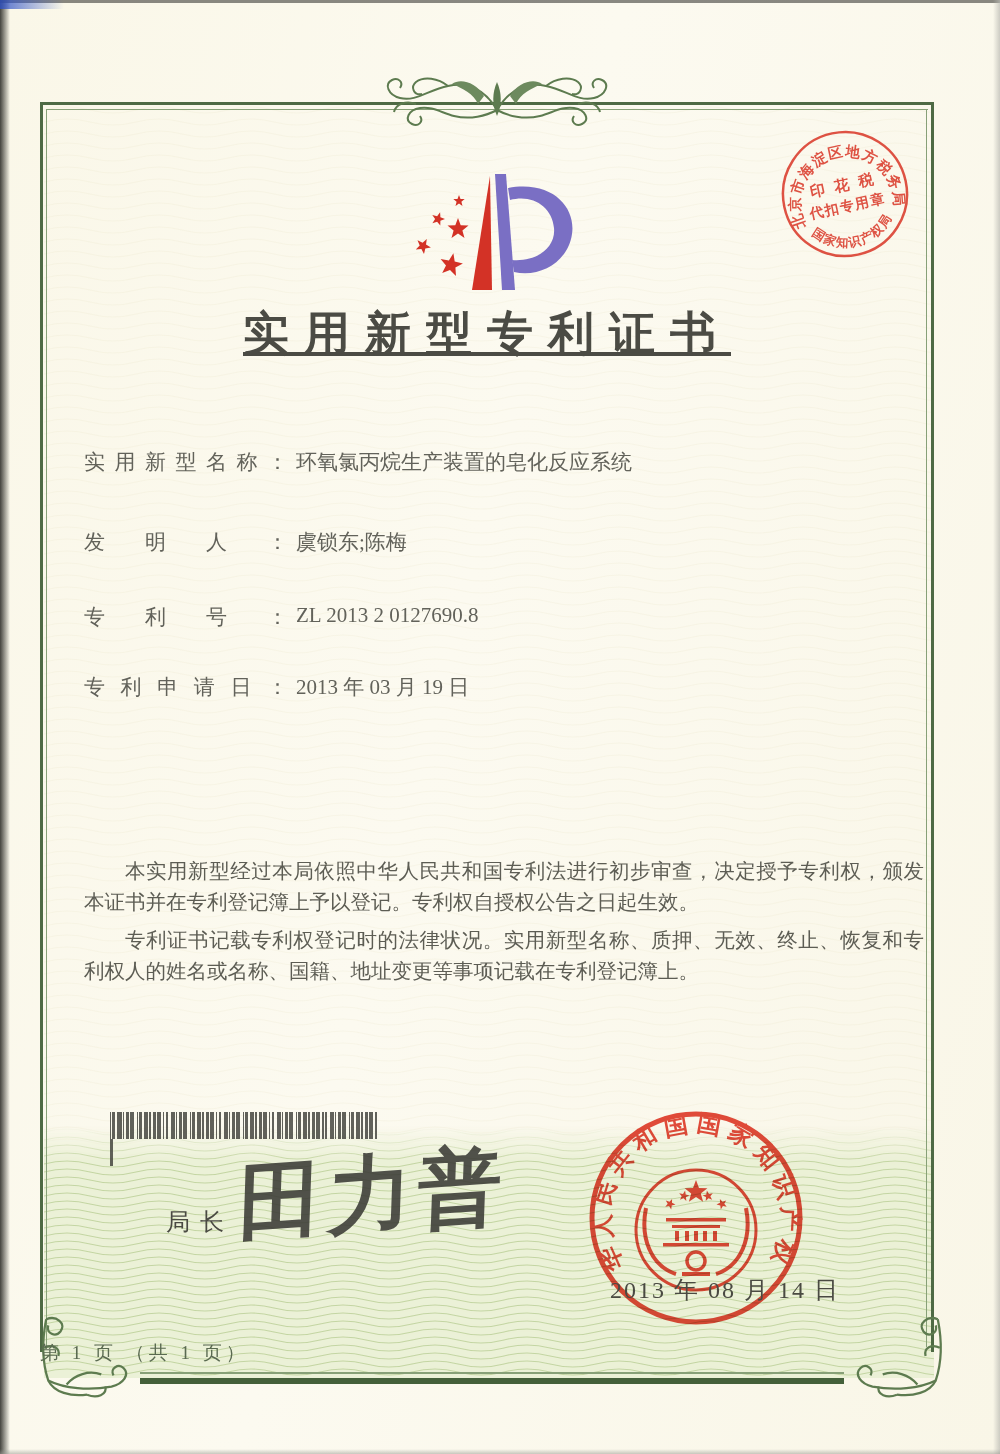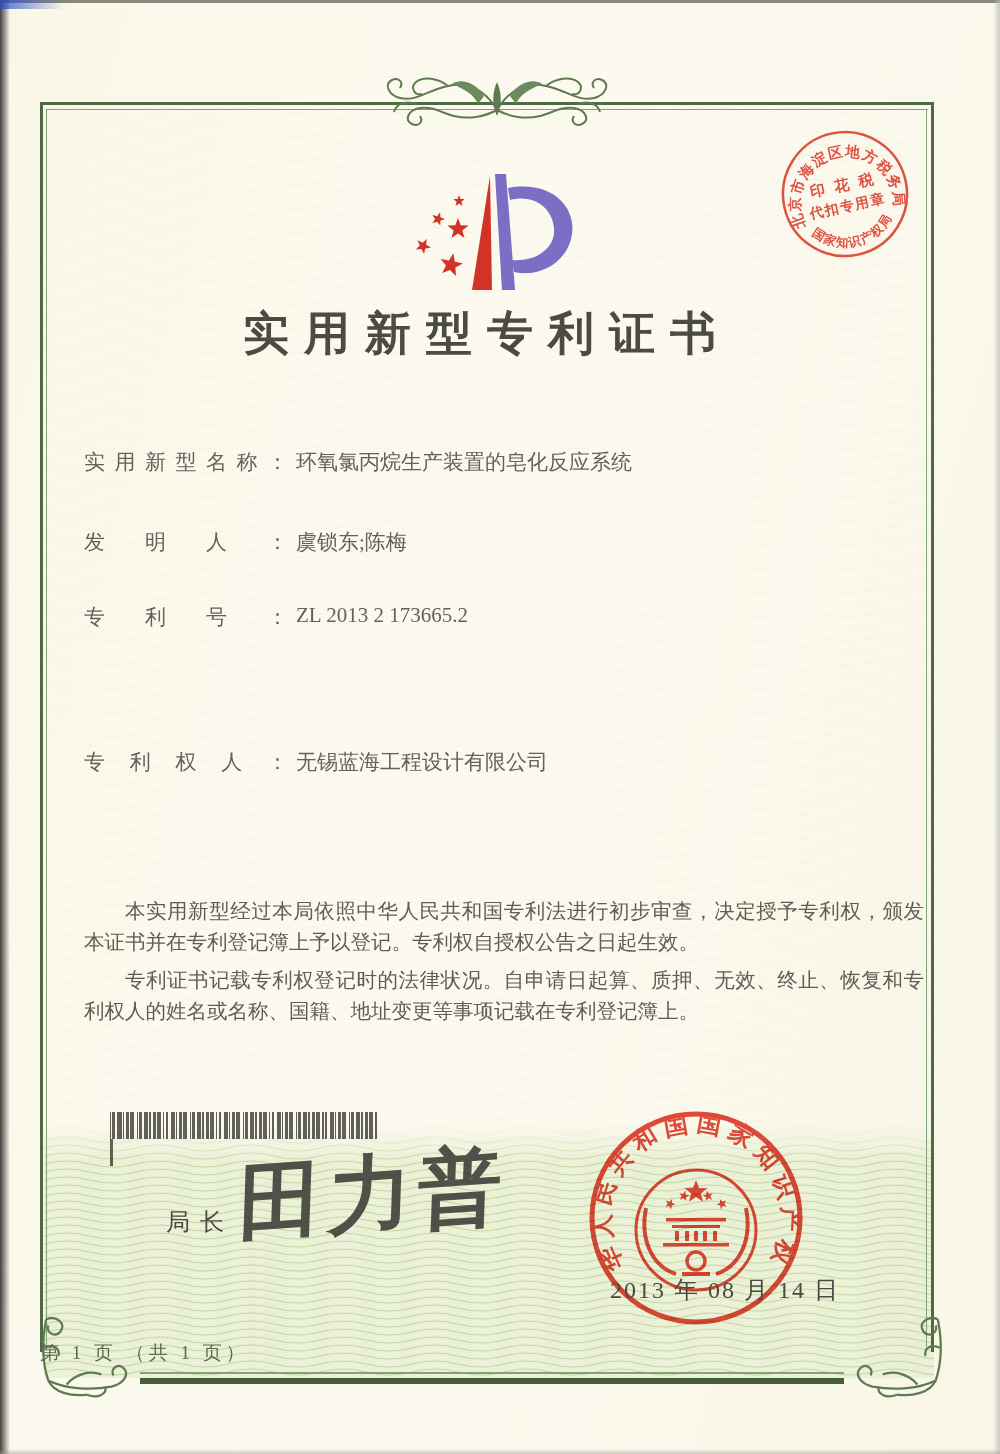--- a/index.html
+++ b/index.html
@@ -20,26 +20,26 @@
   .b-bottom-thick{position:absolute;left:140px;top:1378px;width:704px;height:6px;background:#44603a;}
   .b-bottom-thin{position:absolute;left:140px;top:1372px;width:704px;height:1.5px;background:#87a077;}
   
   .guilloche-wrap{position:absolute;left:44px;top:1126px;width:890px;height:252px;
     -webkit-mask-image:linear-gradient(to bottom,transparent,#000 14%);
     mask-image:linear-gradient(to bottom,transparent,#000 14%);}
   .paper-waves-wrap{position:absolute;left:44px;top:104px;width:890px;height:1270px;opacity:.5;}
   
   .cert-no{position:absolute;left:84px;top:155px;font-size:21px;letter-spacing:4px;color:#5f5f57;}
   .doc-title{position:absolute;left:40px;top:303px;width:894px;text-align:center;
-    font-size:46px;font-weight:bold;letter-spacing:15px;color:#4b4b44;}
+    font-size:46px;font-weight:bold;letter-spacing:15px;color:#4b4b44;text-decoration:underline;}
   .field-row{position:absolute;left:84px;width:840px;font-size:21px;color:#62625a;}
   .field-label{display:inline-block;width:204px;text-align:justify;text-align-last:justify;vertical-align:top;}
   .field-value{margin-left:8px;}
   .paras{position:absolute;left:84px;top:856px;width:840px;font-size:20.5px;line-height:31px;
-    color:#5d5d54;text-align:justify;margin-top:40px;}
+    color:#5d5d54;text-align:justify;}
   .paras p{margin:0 0 7px 0;text-indent:2em;}
   .barcode{position:absolute;left:110px;top:1112px;width:270px;height:27px;font-size:0;opacity:.82;}
   .barcode i{display:inline-block;height:100%;background:#40403a;}
   .director-label{position:absolute;left:166px;top:1206px;font-size:24px;letter-spacing:10px;color:#4a4a43;}
   .signature{position:absolute;left:238px;top:1138px;font-size:84px;font-weight:bold;color:#3b3b36;
     transform:rotate(-4deg) skewX(-6deg);opacity:.88;letter-spacing:6px;}
   .issue-date{position:absolute;left:610px;top:1274px;font-size:24px;letter-spacing:2px;color:#4a4a42;z-index:8;}
   .page-footer{position:absolute;left:40px;top:1340px;width:894px;text-align:left;
     font-size:19px;letter-spacing:4px;color:#5a6a51;}
   
@@ -288,29 +288,29 @@
 
   <div class="doc-title">实用新型专利证书</div>
 
   <div class="field-row" style="top:448px;">
     <span class="field-label">实用新型名称：</span><span class="field-value">环氧氯丙烷生产装置的皂化反应系统</span>
   </div>
   <div class="field-row" style="top:528px;">
     <span class="field-label">发明人：</span><span class="field-value">虞锁东;陈梅</span>
   </div>
   <div class="field-row" style="top:603px;">
-    <span class="field-label">专利号：</span><span class="field-value">ZL 2013 2 173665.2</span>
-  </div>
-  <div class="field-row" style="top:748px;">
-    <span class="field-label">专利权人：</span><span class="field-value">无锡蓝海工程设计有限公司</span>
+    <span class="field-label">专利号：</span><span class="field-value">ZL 2013 2 0127690.8</span>
+  </div>
+  <div class="field-row" style="top:673px;">
+    <span class="field-label">专利申请日：</span><span class="field-value">2013 年 03 月 19 日</span>
   </div>
 
   <div class="paras">
     <p>本实用新型经过本局依照中华人民共和国专利法进行初步审查，决定授予专利权，颁发本证书并在专利登记簿上予以登记。专利权自授权公告之日起生效。</p>
-    <p>专利证书记载专利权登记时的法律状况。自申请日起算、质押、无效、终止、恢复和专利权人的姓名或名称、国籍、地址变更等事项记载在专利登记簿上。</p>
+    <p>专利证书记载专利权登记时的法律状况。实用新型名称、质押、无效、终止、恢复和专利权人的姓名或名称、国籍、地址变更等事项记载在专利登记簿上。</p>
   </div>
 
   <div class="barcode" id="barcode"><i style="width:1.4px;margin-right:1.1px"></i><i style="width:2.7px;margin-right:2.3px"></i><i style="width:4.1px;margin-right:1.1px"></i><i style="width:1.4px;margin-right:2.3px"></i><i style="width:2.7px;margin-right:1.1px"></i><i style="width:4.1px;margin-right:2.3px"></i><i style="width:1.4px;margin-right:1.1px"></i><i style="width:2.7px;margin-right:2.3px"></i><i style="width:4.1px;margin-right:1.1px"></i><i style="width:1.4px;margin-right:2.3px"></i><i style="width:2.7px;margin-right:1.1px"></i><i style="width:4.1px;margin-right:2.3px"></i><i style="width:1.4px;margin-right:1.1px"></i><i style="width:2.7px;margin-right:2.3px"></i><i style="width:4.1px;margin-right:1.1px"></i><i style="width:1.4px;margin-right:2.3px"></i><i style="width:2.7px;margin-right:1.1px"></i><i style="width:4.1px;margin-right:2.3px"></i><i style="width:1.4px;margin-right:1.1px"></i><i style="width:2.7px;margin-right:2.3px"></i><i style="width:4.1px;margin-right:1.1px"></i><i style="width:1.4px;margin-right:2.3px"></i><i style="width:2.7px;margin-right:1.1px"></i><i style="width:4.1px;margin-right:2.3px"></i><i style="width:1.4px;margin-right:1.1px"></i><i style="width:2.7px;margin-right:2.3px"></i><i style="width:4.1px;margin-right:1.1px"></i><i style="width:1.4px;margin-right:2.3px"></i><i style="width:2.7px;margin-right:1.1px"></i><i style="width:4.1px;margin-right:2.3px"></i><i style="width:1.4px;margin-right:1.1px"></i><i style="width:2.7px;margin-right:2.3px"></i><i style="width:4.1px;margin-right:1.1px"></i><i style="width:1.4px;margin-right:2.3px"></i><i style="width:2.7px;margin-right:1.1px"></i><i style="width:4.1px;margin-right:2.3px"></i><i style="width:1.4px;margin-right:1.1px"></i><i style="width:2.7px;margin-right:2.3px"></i><i style="width:4.1px;margin-right:1.1px"></i><i style="width:1.4px;margin-right:2.3px"></i><i style="width:2.7px;margin-right:1.1px"></i><i style="width:4.1px;margin-right:2.3px"></i><i style="width:1.4px;margin-right:1.1px"></i><i style="width:2.7px;margin-right:2.3px"></i><i style="width:4.1px;margin-right:1.1px"></i><i style="width:1.4px;margin-right:2.3px"></i><i style="width:2.7px;margin-right:1.1px"></i><i style="width:4.1px;margin-right:2.3px"></i><i style="width:1.4px;margin-right:1.1px"></i><i style="width:2.7px;margin-right:2.3px"></i><i style="width:4.1px;margin-right:1.1px"></i><i style="width:1.4px;margin-right:2.3px"></i><i style="width:2.7px;margin-right:1.1px"></i><i style="width:4.1px;margin-right:2.3px"></i><i style="width:1.4px;margin-right:1.1px"></i><i style="width:2.7px;margin-right:2.3px"></i><i style="width:4.1px;margin-right:1.1px"></i><i style="width:1.4px;margin-right:2.3px"></i><i style="width:2.7px;margin-right:1.1px"></i><i style="width:4.1px;margin-right:2.3px"></i><i style="width:1.4px;margin-right:1.1px"></i><i style="width:2.7px;margin-right:2.3px"></i></div>
 
   <div class="director-label">局长</div>
   <div class="signature">田力普</div>
 
   <svg class="seal-svg" viewBox="0 0 220 220">
     <g transform="translate(110,110)" fill="#e23c2c">
       <circle cx="0" cy="0" r="104" fill="none" stroke="#e23c2c" stroke-width="5"></circle>

